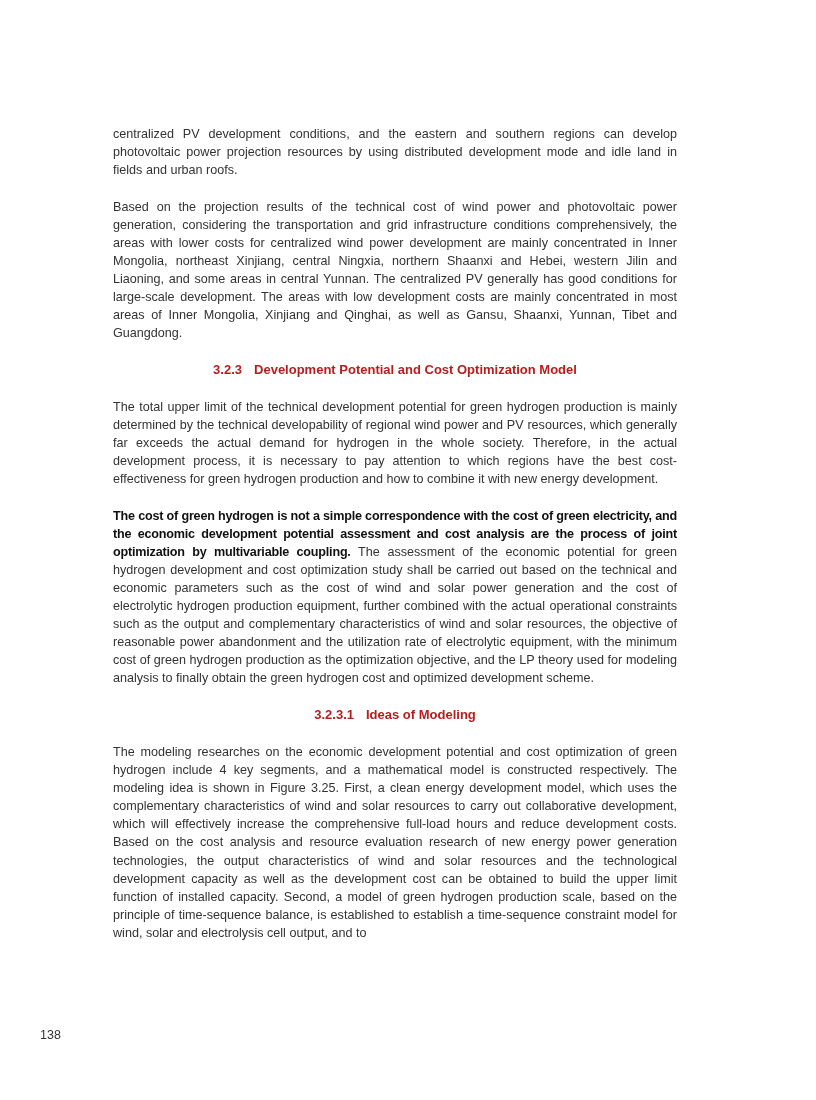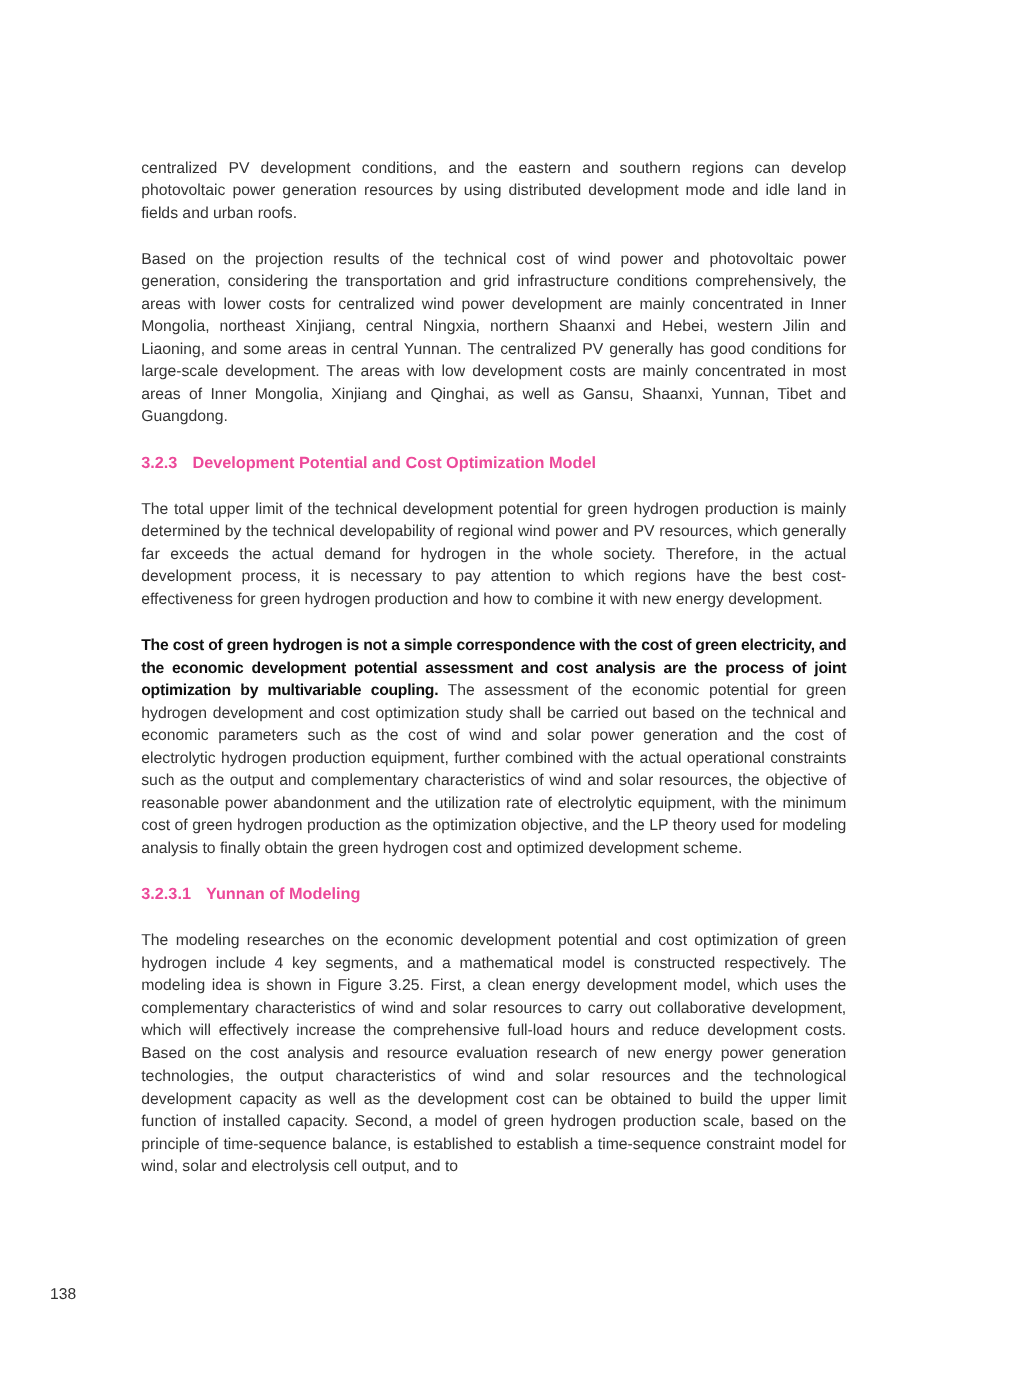--- a/index.html
+++ b/index.html
@@ -26,21 +26,22 @@
       font-size: 12.6px;
       line-height: 18.1px;
       text-align: justify;
     }
     .gap-para { margin-bottom: 18.5px; }
     h2, h3 {
       margin: 0;
       font-size: 13px;
       line-height: 18px;
       font-weight: bold;
-      color: #ec4899;
+      color: #b91c1c;
+      text-align: center;
     }
     h2 { margin-bottom: 18.5px; }
     h3 { margin-bottom: 19px; }
     .num {
       display: inline-block;
       margin-right: 12px;
     }
     .bold-lead {
       font-weight: bold;
       color: #111111;
@@ -52,32 +53,32 @@
       top: 1028px;
       font-size: 12.5px;
       color: #333333;
       text-align: center;
     }
   </style>
 </head>
 <body>
 
 <div class="content">
-  <p class="gap-para">centralized PV development conditions, and the eastern and southern regions can develop photovoltaic power generation resources by using distributed development mode and idle land in fields and urban roofs.</p>
+  <p class="gap-para">centralized PV development conditions, and the eastern and southern regions can develop photovoltaic power projection resources by using distributed development mode and idle land in fields and urban roofs.</p>
 
   <p class="gap-para">Based on the projection results of the technical cost of wind power and photovoltaic power generation, considering the transportation and grid infrastructure conditions comprehensively, the areas with lower costs for centralized wind power development are mainly concentrated in Inner Mongolia, northeast Xinjiang, central Ningxia, northern Shaanxi and Hebei, western Jilin and Liaoning, and some areas in central Yunnan. The centralized PV generally has good conditions for large-scale development. The areas with low development costs are mainly concentrated in most areas of Inner Mongolia, Xinjiang and Qinghai, as well as Gansu, Shaanxi, Yunnan, Tibet and Guangdong.</p>
 
   <h2>
     <span class="num">3.2.3</span><span>Development Potential and Cost Optimization Model</span>
   </h2>
 
   <p class="gap-para">The total upper limit of the technical development potential for green hydrogen production is mainly determined by the technical developability of regional wind power and PV resources, which generally far exceeds the actual demand for hydrogen in the whole society. Therefore, in the actual development process, it is necessary to pay attention to which regions have the best cost-effectiveness for green hydrogen production and how to combine it with new energy development.</p>
 
   <p class="gap-para"><span class="bold-lead">The cost of green hydrogen is not a simple correspondence with the cost of green electricity, and the economic development potential assessment and cost analysis are the process of joint optimization by multivariable coupling.</span><span> The assessment of the economic potential for green hydrogen development and cost optimization study shall be carried out based on the technical and economic parameters such as the cost of wind and solar power generation and the cost of electrolytic hydrogen production equipment, further combined with the actual operational constraints such as the output and complementary characteristics of wind and solar resources, the objective of reasonable power abandonment and the utilization rate of electrolytic equipment, with the minimum cost of green hydrogen production as the optimization objective, and the LP theory used for modeling analysis to finally obtain the green hydrogen cost and optimized development scheme.</span></p>
 
   <h3>
-    <span class="num">3.2.3.1</span><span>Yunnan of Modeling</span>
+    <span class="num">3.2.3.1</span><span>Ideas of Modeling</span>
   </h3>
 
   <p>The modeling researches on the economic development potential and cost optimization of green hydrogen include 4 key segments, and a mathematical model is constructed respectively. The modeling idea is shown in Figure 3.25. First, a clean energy development model, which uses the complementary characteristics of wind and solar resources to carry out collaborative development, which will effectively increase the comprehensive full-load hours and reduce development costs. Based on the cost analysis and resource evaluation research of new energy power generation technologies, the output characteristics of wind and solar resources and the technological development capacity as well as the development cost can be obtained to build the upper limit function of installed capacity. Second, a model of green hydrogen production scale, based on the principle of time-sequence balance, is established to establish a time-sequence constraint model for wind, solar and electrolysis cell output, and to</p>
 </div>
 
 <div class="page-number">138</div>
 
 </body></html>

